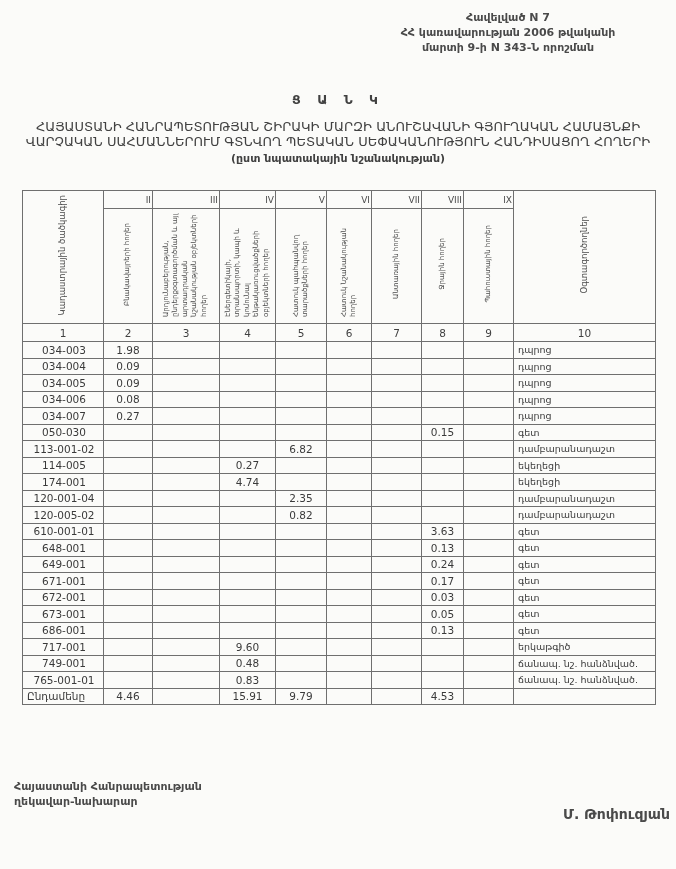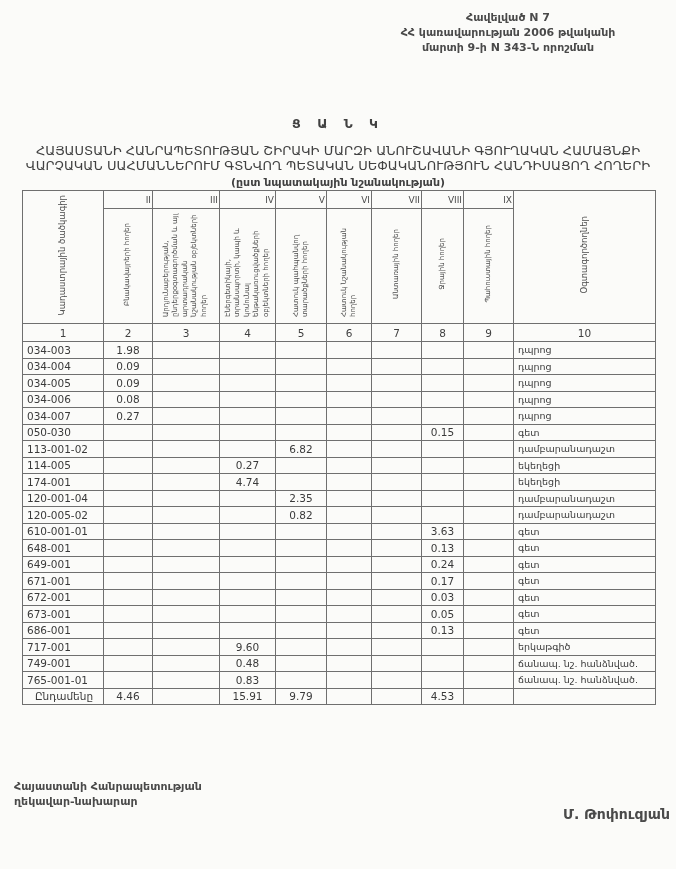--- a/index.html
+++ b/index.html
@@ -15,21 +15,20 @@
   
   .header-note{
     position:absolute;top:10px;right:18px;width:300px;
     text-align:center;font-size:11px;font-weight:700;color:#4a4a4a;
     line-height:15px;
   }
   
   .title-block{
     position:absolute;top:92px;left:0;right:0;text-align:center;
     color:#414141;
-    margin-top:24px;
   }
   .title-heading{font-size:12.5px;font-weight:700;letter-spacing:6px;margin-bottom:12px;}
   .title-line{font-size:13px;font-weight:400;line-height:15px;}
   .title-sub{font-size:11px;font-weight:700;margin-top:3px;}
   
   .tbl-wrap{position:absolute;top:190px;left:22px;}
   table{border-collapse:collapse;table-layout:fixed;width:633px;}
   th,td{border:1px solid #6f6f6f;overflow:hidden;}
   thead th{font-weight:normal;background:transparent;}
   .roman{font-size:9px;color:#4a4a4a;height:15px;text-align:right;}
@@ -40,24 +39,24 @@
     writing-mode:vertical-rl;
     transform:rotate(180deg);
     font-size:7px;line-height:1.35;
     max-height:106px;
     color:#4a4a4a;
     text-align:left;
   }
   .vlg{font-size:8.5px;max-height:124px;}
   .colnums td{height:15px;text-align:center;font-size:10.5px;color:#414141;}
   tbody td{height:15.5px;font-size:10.5px;padding:0 2px;color:#3a3a3a;white-space:nowrap;}
-  tbody td.code{text-align:left;padding-left:4px;font-size:10.5px;}
+  tbody td.code{text-align:center;padding-left:4px;font-size:10.5px;}
   tbody td.num{text-align:center;}
   tbody td.use{text-align:left;font-size:9.5px;padding-left:4px;}
-  tr.total td.code{text-align:center;}
+  tr.total td.code{text-align:left;}
   
   .footer-left{
     position:absolute;top:779px;left:14px;
     font-size:11px;font-weight:600;color:#4a4a4a;line-height:15px;
   }
   .signature{
     position:absolute;top:806px;left:563px;
     font-size:14px;font-weight:700;color:#4a4a4a;
   }
 </style>

